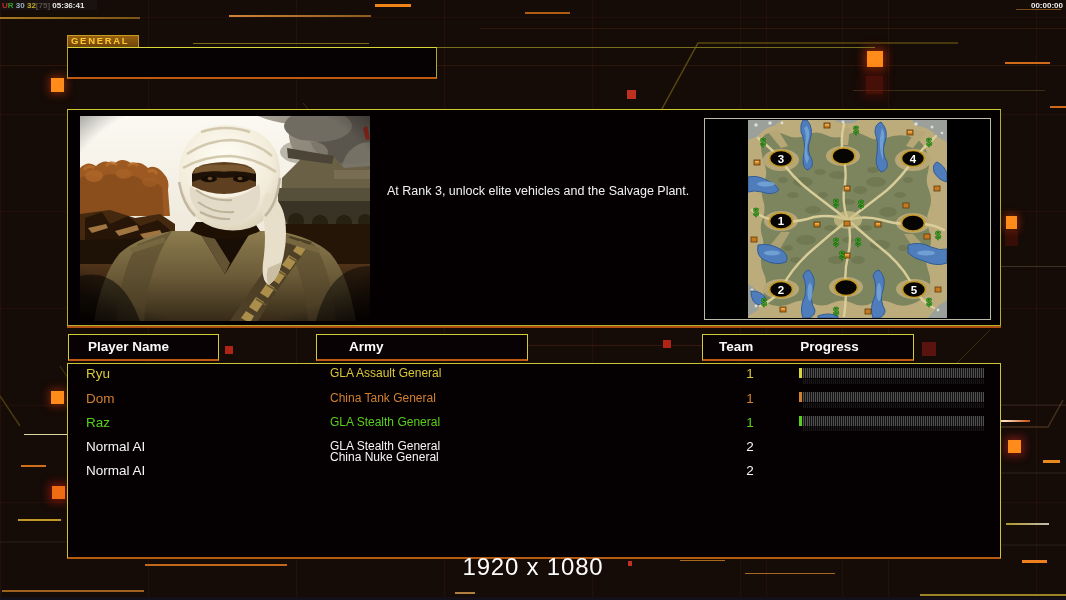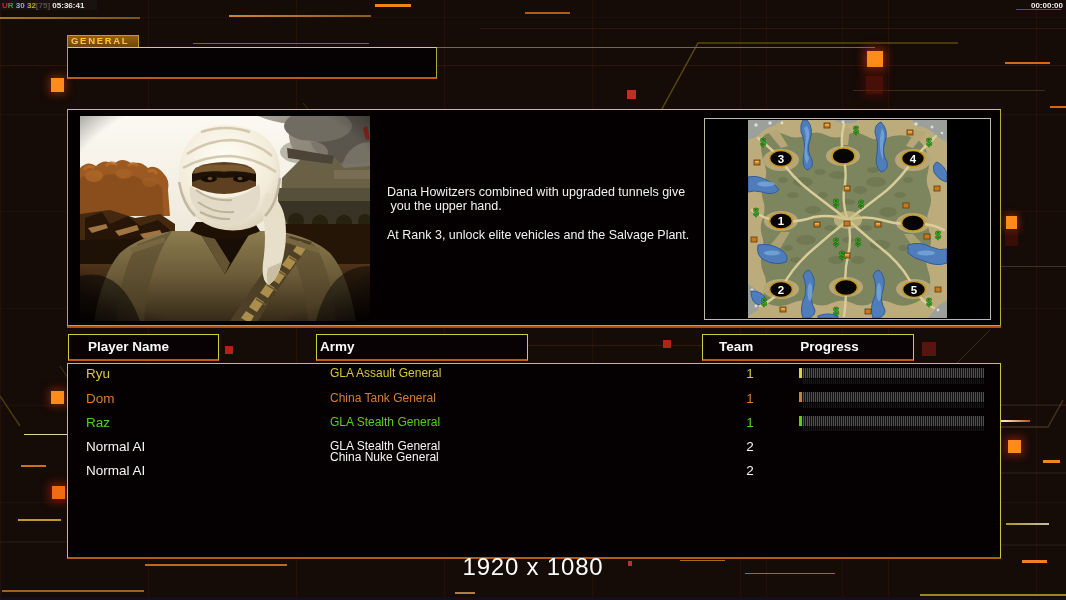--- a/index.html
+++ b/index.html
@@ -207,21 +207,20 @@
 
     <path d="M103,52 Q124,40 150,40 Q176,42 196,56 M107,38 Q128,24 152,24 Q176,26 192,40 M121,16 Q146,8 170,16" stroke="#cdc1a4" stroke-width="2.5" fill="none" opacity=".85"></path>
     <path d="M99,66 Q103,88 115,100 M200,62 Q197,88 185,100" stroke="#b9ad92" stroke-width="2.5" fill="none" opacity=".8"></path>
 
     <rect width="290" height="205" fill="url(#vig)"></rect>
     <path d="M0,160 Q40,150 60,205 L0,205 Z" fill="#000" opacity=".5"></path>
     <path d="M290,150 Q250,150 236,205 L290,205 Z" fill="#000" opacity=".45"></path>
   </svg>
 
   <div class="abs" style="left:387px;top:170px;width:310px;font-size:12.5px;line-height:13.8px;color:#f2f2f2;">
-    <div style="margin-top:16px;">Dana Howitzers combined with upgraded tunnels give<br>&nbsp;you the upper hand.</div>
     <div style="margin-top:15px;">At Rank 3, unlock elite vehicles and the Salvage Plant.</div>
   </div>
 
   <div class="abs" style="left:704px;top:118px;width:285px;height:200px;background:#000;border:1px solid #bcbca4;"></div>
   <svg class="abs" style="left:748px;top:120px;" width="199" height="198" viewBox="0 0 199 198">
     <rect width="199" height="198" fill="#7d855e"></rect>
     <g fill="#68724a" opacity=".6">
       <ellipse cx="55" cy="62" rx="10" ry="5"></ellipse>
         <ellipse cx="90" cy="55" rx="9" ry="4"></ellipse>
       <ellipse cx="128" cy="62" rx="10" ry="5"></ellipse>
@@ -381,21 +380,21 @@
         <text x="88" y="126">$</text>
         <text x="110" y="126">$</text>
       <text x="94" y="139">$</text>
         <text x="16" y="186">$</text>
         <text x="181" y="186">$</text>
       <text x="88" y="195">$</text>
     </g>
   </svg>
 
   <div class="abs hdr" style="left:68px;top:334px;width:151px;padding-left:19px;">Player Name</div>
-  <div class="abs hdr" style="left:316px;top:334px;width:212px;padding-left:3px;">Army</div>
+  <div class="abs hdr" style="left:316px;top:334px;width:212px;padding-left:32px;">Army</div>
   <div class="abs hdr" style="left:702px;top:334px;width:212px;">
     <span style="padding-left:16px;">Team</span><span style="padding-left:47px;">Progress</span>
   </div>
 
   <div class="abs" style="left:67px;top:363px;width:932px;height:193px;background:#050002;border:1px solid #ccc432;border-bottom:2px solid #b85a10;"></div>
 
   <div class="abs rowname" style="top:366px;color:#d8c838;">Ryu</div>
   <div class="abs rowname" style="top:390.5px;color:#d08030;">Dom</div>
   <div class="abs rowname" style="top:414.5px;color:#58d018;">Raz</div>
   <div class="abs rowname" style="top:439px;color:#f5f5f5;">Normal AI</div>

